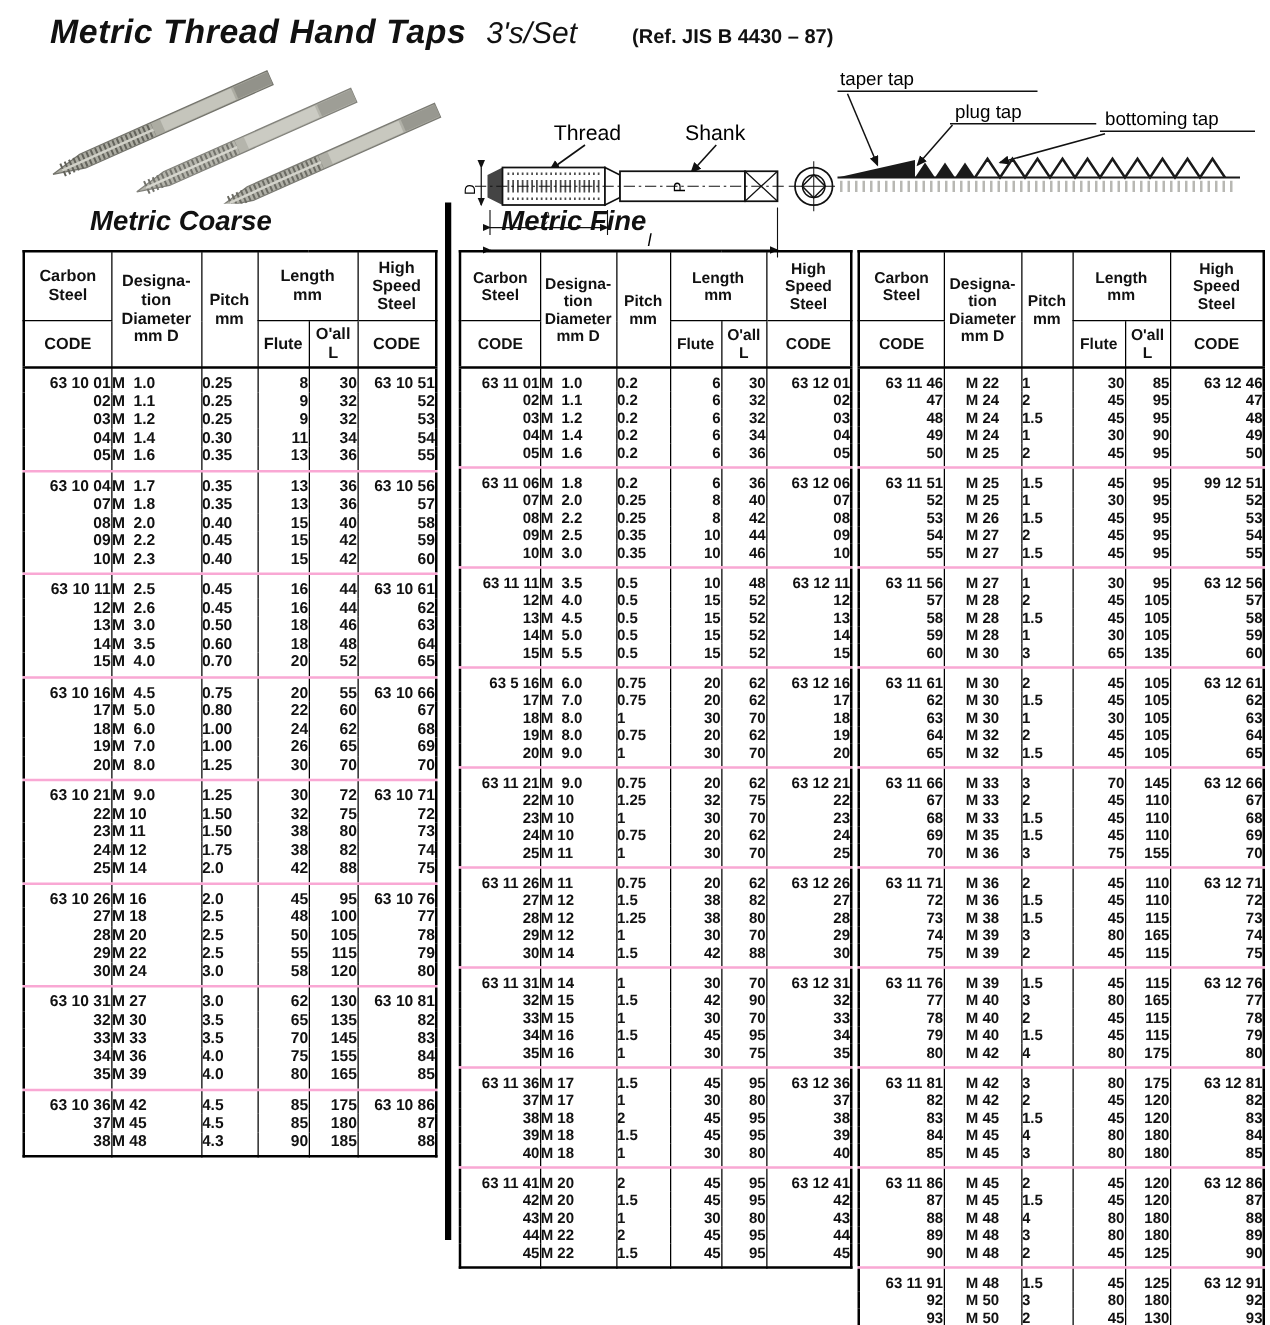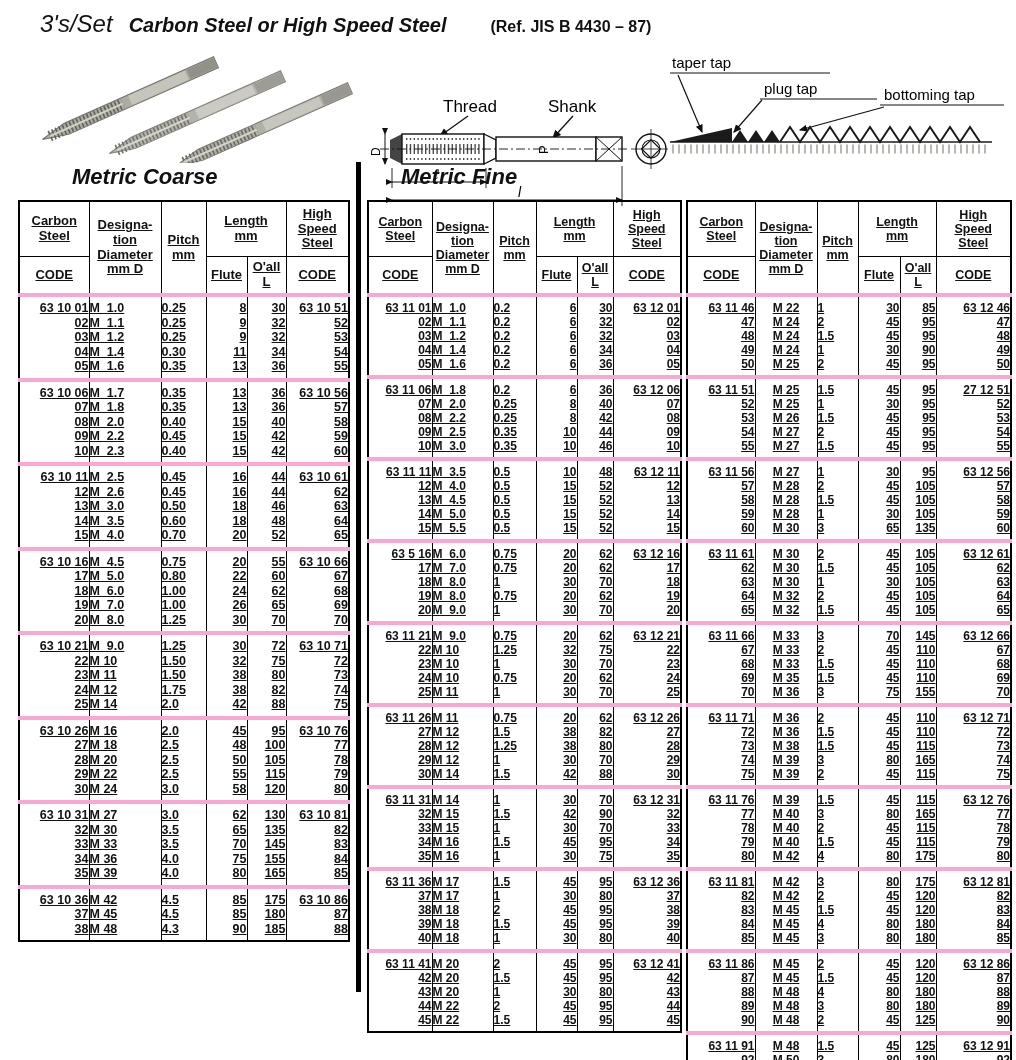--- a/index.html
+++ b/index.html
@@ -20,58 +20,58 @@
   #fig-drawing{left:368px;top:52px;width:300px;height:112px;margin-top:44px;}
   #fig-types{left:662px;top:50px;width:350px;height:112px;}
   .svg-label{font-family:"Liberation Sans",sans-serif;font-weight:400;}
   
   .sec-title{position:absolute;font-size:22px;font-weight:700;font-style:italic;}
   #coarse-title{left:72px;top:164px;}
   #fine-title{left:401px;top:164px;}
   
   .vdivider{position:absolute;left:356px;top:162px;width:5px;height:830px;background:#000;}
   
-  .tmount{position:absolute;text-decoration:underline;}
+  .tmount{position:absolute;}
   #coarse-mount{left:18px;top:200px;}
   #fine-left-mount{left:367px;top:200px;}
   #fine-right-mount{left:686px;top:200px;}
   table.cat{border-collapse:collapse;table-layout:fixed;border:2.5px solid #000;}
   table.cat th,table.cat td{border-left:1.5px solid #000;overflow:hidden;}
   table.cat th:first-child,table.cat td:first-child{border-left:none;}
   table.cat thead{border-bottom:2px solid #000;}
   table.cat thead th{
     font-weight:700;text-align:center;vertical-align:middle;
     white-space:pre-line;line-height:1.12;padding:2px 1px;
   }
   table.cat thead tr:first-child th{height:50px;}
   table.cat thead tr:last-child th{height:32px;}
   th.hb{border-bottom:1.5px solid #000;}
-  table.cat tbody{border-top:4px solid #f9a8d4;margin-left:48px;}
+  table.cat tbody{border-top:2px solid #f9a8d4;margin-left:48px;}
   table.cat td{font-weight:700;padding:0;vertical-align:middle;}
   table.cat tbody tr:first-child td{padding-top:4px;}
   table.cat tbody tr:last-child td{padding-bottom:4px;}
   .t-coarse th{font-size:13px;}
   .t-coarse td{font-size:12.5px;height:14.5px;}
   .t-fine th{font-size:12.5px;}
   .t-fine td{font-size:12px;height:13.8px;}
   
   td.c-code{text-align:right;padding-right:8px;white-space:pre;}
   td.c-desig{text-align:left;padding-left:12px;white-space:pre;}
   td.c-pitch{text-align:left;padding-left:11px;white-space:pre;}
   td.c-flute{text-align:right;padding-right:13px;}
   td.c-oall{text-align:right;padding-right:8px;}
   td.c-hss{text-align:right;padding-right:8px;white-space:pre;}
   .t-fine-right td.c-desig{text-align:center;padding-left:0;}
 </style>
 </head>
 <body>
 
 <div class="titlebar">
+  <span class="t-main">Metric Thread Hand Taps</span>
   <span class="t-set">3's/Set</span>
-  <span class="t-sub">Carbon Steel or  High Speed Steel</span>
   <span class="t-ref">(Ref. JIS B 4430 – 87)</span>
 </div>
 
 <div class="fig" id="fig-photo">
   <svg width="345" height="125" viewBox="0 0 345 125">
     <defs>
       <g id="tap">
         <polygon points="0,6 26,0 190,0 190,12 26,12" fill="#a8a89e" stroke="#6c6c64" stroke-width="1"></polygon>
         <line x1="8" y1="6" x2="88" y2="6" stroke="#5a5a52" stroke-width="11" stroke-dasharray="1.6 2.2"></line>
         <line x1="8" y1="6" x2="88" y2="6" stroke="#cfcfc6" stroke-width="2"></line>
@@ -231,21 +231,21 @@
           <td class="c-code">05</td>
           <td class="c-desig">M  1.6</td>
           <td class="c-pitch">0.35</td>
           <td class="c-flute">13</td>
           <td class="c-oall">36</td>
           <td class="c-hss">55</td>
         </tr>
       </tbody>
       <tbody>
         <tr>
-          <td class="c-code">63 10 06</td>
+          <td class="c-code">63 10 04</td>
           <td class="c-desig">M  1.7</td>
           <td class="c-pitch">0.35</td>
           <td class="c-flute">13</td>
           <td class="c-oall">36</td>
           <td class="c-hss">63 10 56</td>
         </tr>
         <tr>
           <td class="c-code">07</td>
           <td class="c-desig">M  1.8</td>
           <td class="c-pitch">0.35</td>
@@ -1006,21 +1006,21 @@
           <td class="c-hss">50</td>
         </tr>
       </tbody>
       <tbody>
         <tr>
           <td class="c-code">63 11 51</td>
           <td class="c-desig">M 25</td>
           <td class="c-pitch">1.5</td>
           <td class="c-flute">45</td>
           <td class="c-oall">95</td>
-          <td class="c-hss">27 12 51</td>
+          <td class="c-hss">99 12 51</td>
         </tr>
         <tr>
           <td class="c-code">52</td>
           <td class="c-desig">M 25</td>
           <td class="c-pitch">1</td>
           <td class="c-flute">30</td>
           <td class="c-oall">95</td>
           <td class="c-hss">52</td>
         </tr>
         <tr>

